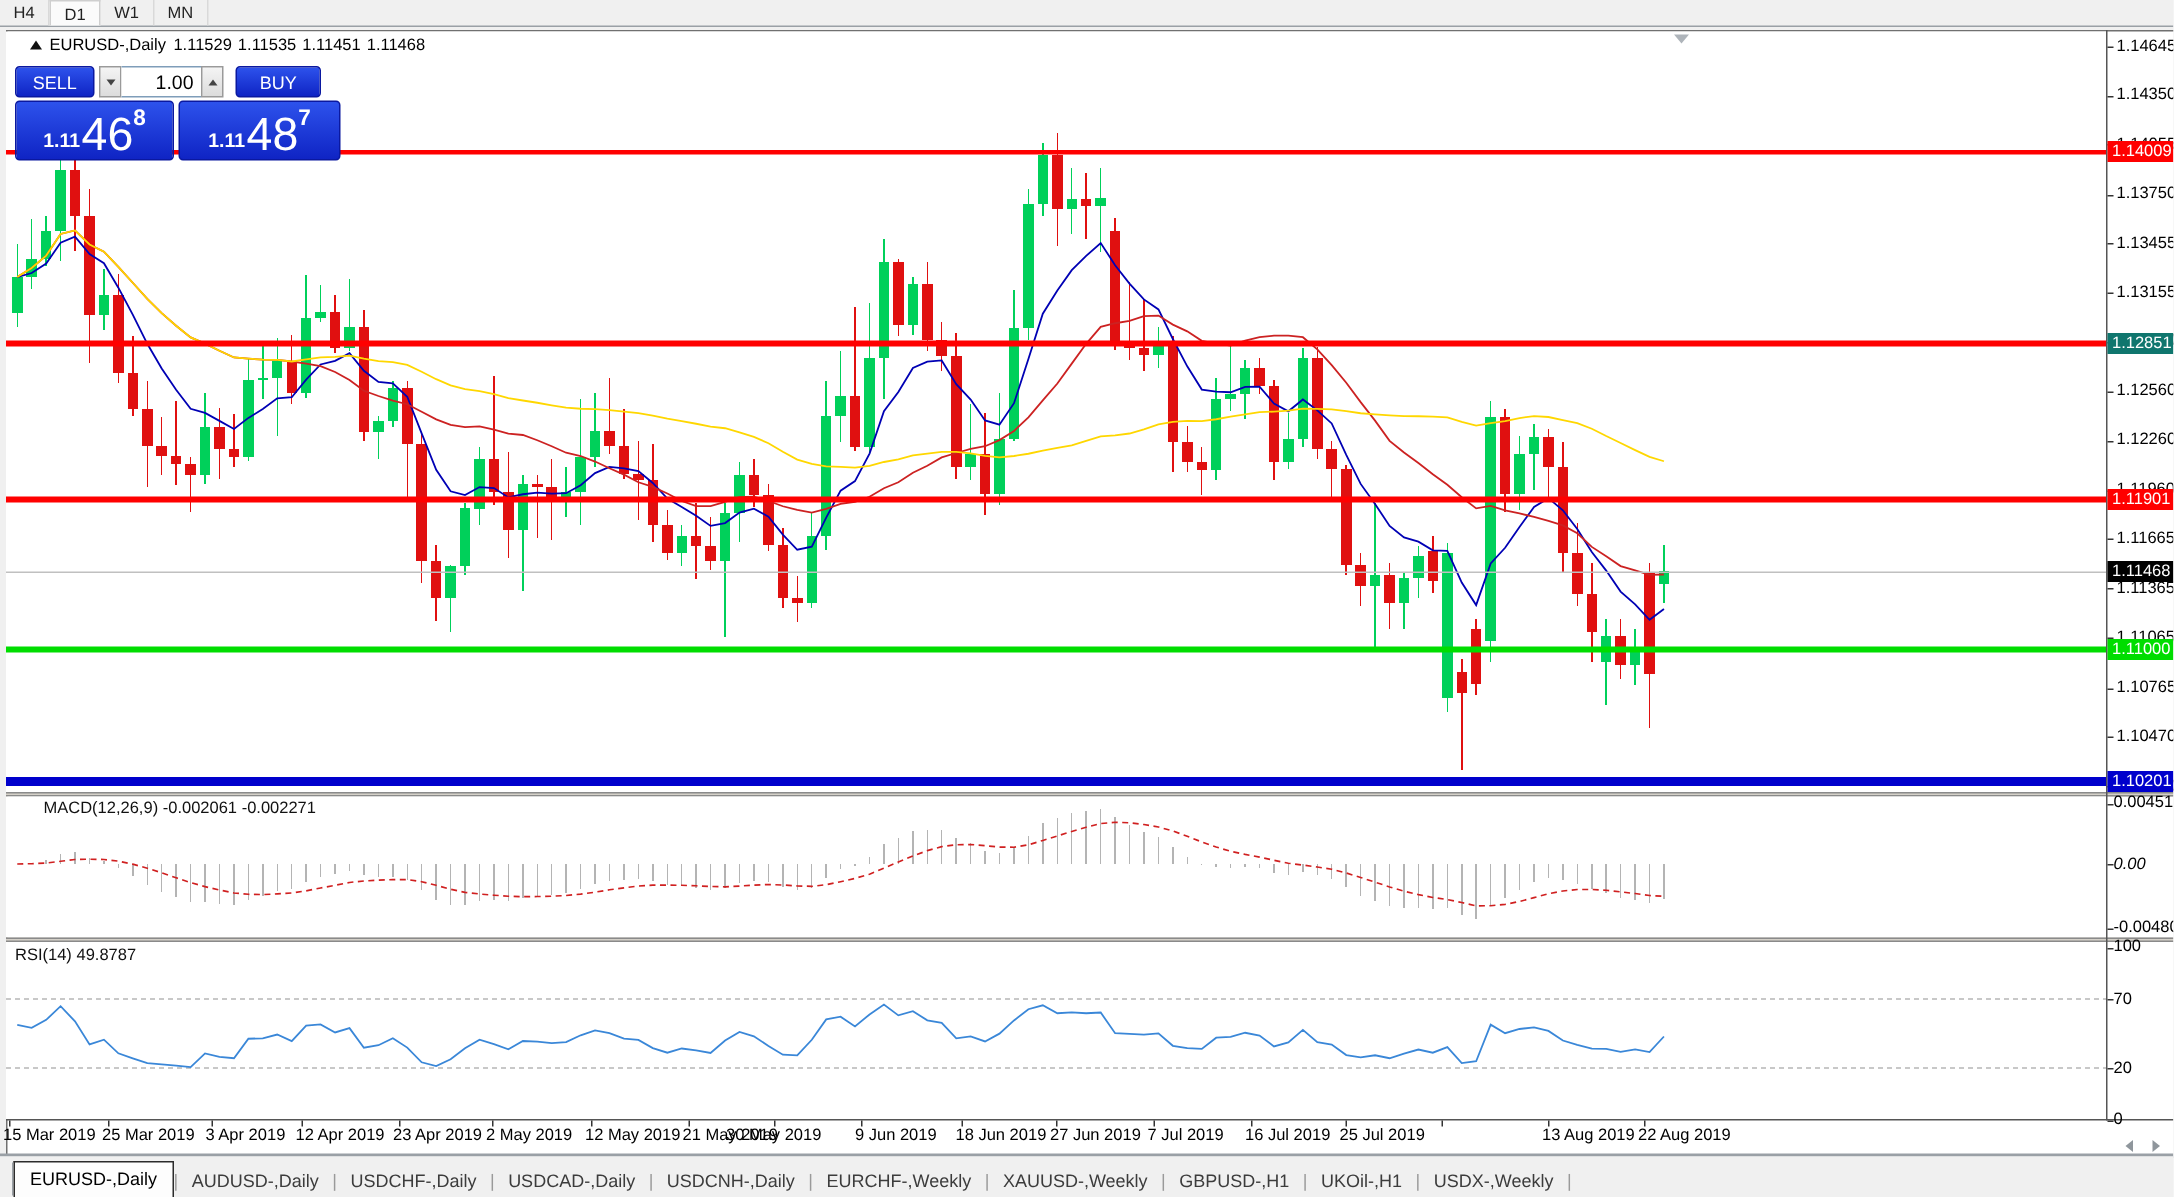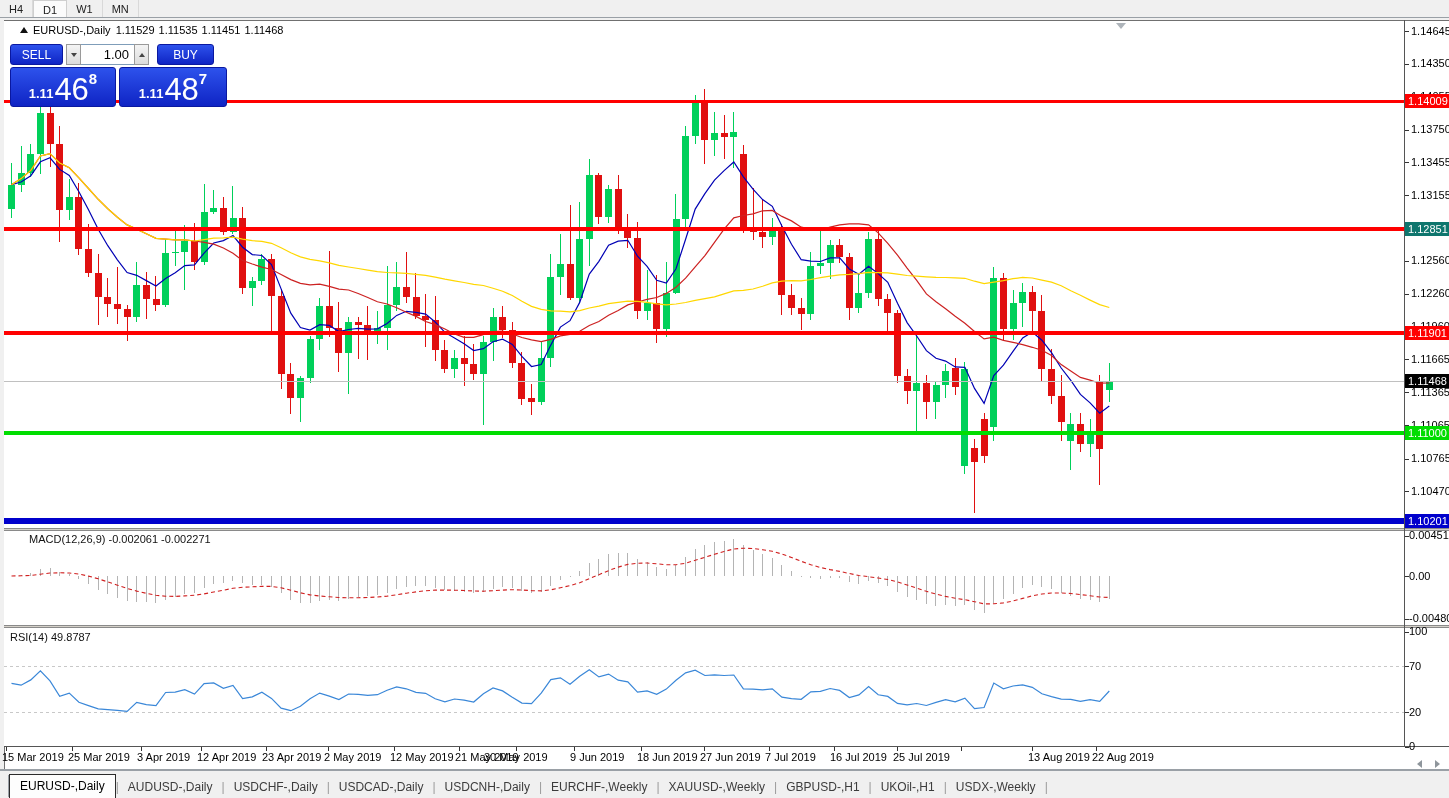--- a/index.html
+++ b/index.html
@@ -540,21 +540,21 @@
       <div class="tick-label" style="top: 517.5px;">1.10170</div>
       <div class="axis-badge" style="top: 94.1px; background: rgb(255, 0, 0); color: rgb(255, 255, 255);">1.14009</div>
       <div class="axis-badge" style="top: 221.6px; background: #0f766e; color: rgb(255, 255, 255);">1.12851</div>
       <div class="axis-badge" style="top: 326.3px; background: rgb(255, 0, 0); color: rgb(255, 255, 255);">1.11901</div>
       <div class="axis-badge" style="top: 425.6px; background: rgb(0, 221, 0); color: rgb(255, 255, 255);">1.11000</div>
       <div class="axis-badge" style="top: 513.6px; background: rgb(0, 0, 204); color: rgb(255, 255, 255);">1.10201</div>
       <div class="axis-badge" style="top: 374px; background: rgb(0, 0, 0);">1.11468</div>
       <div class="tick-dash" style="top: 535.8px;"></div>
       <div class="ind-axis-label" style="top: 529.3px;">0.004517</div>
       <div class="tick-dash" style="top: 576px;"></div>
-      <div class="ind-axis-label" style="top: 569.5px;">0.00</div>
+      <div class="ind-axis-label" style="top: 569.5px; font-style: italic;">0.00</div>
       <div class="tick-dash" style="top: 618.8px;"></div>
       <div class="ind-axis-label" style="top: 612.3px;">-0.004806</div>
       <div class="tick-dash" style="top: 631.5px;"></div>
       <div class="ind-axis-label" style="top: 625px;">100</div>
       <div class="tick-dash" style="top: 666px;"></div>
       <div class="ind-axis-label" style="top: 659.5px;">70</div>
       <div class="tick-dash" style="top: 712px;"></div>
       <div class="ind-axis-label" style="top: 705.5px;">20</div>
       <div class="tick-dash" style="top: 746.5px;"></div>
       <div class="ind-axis-label" style="top: 740px;">0</div>

